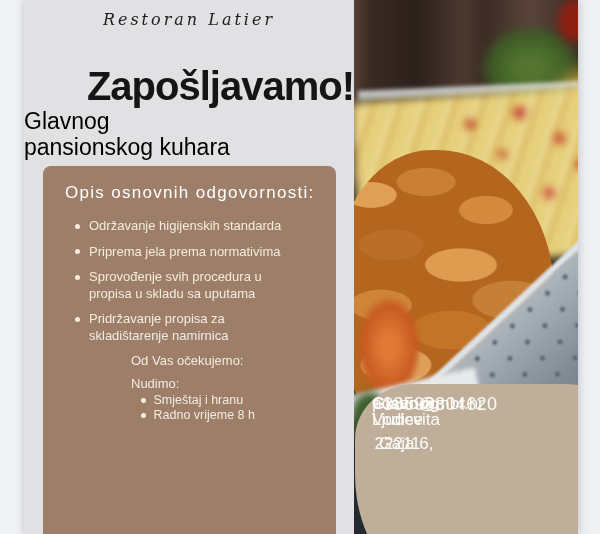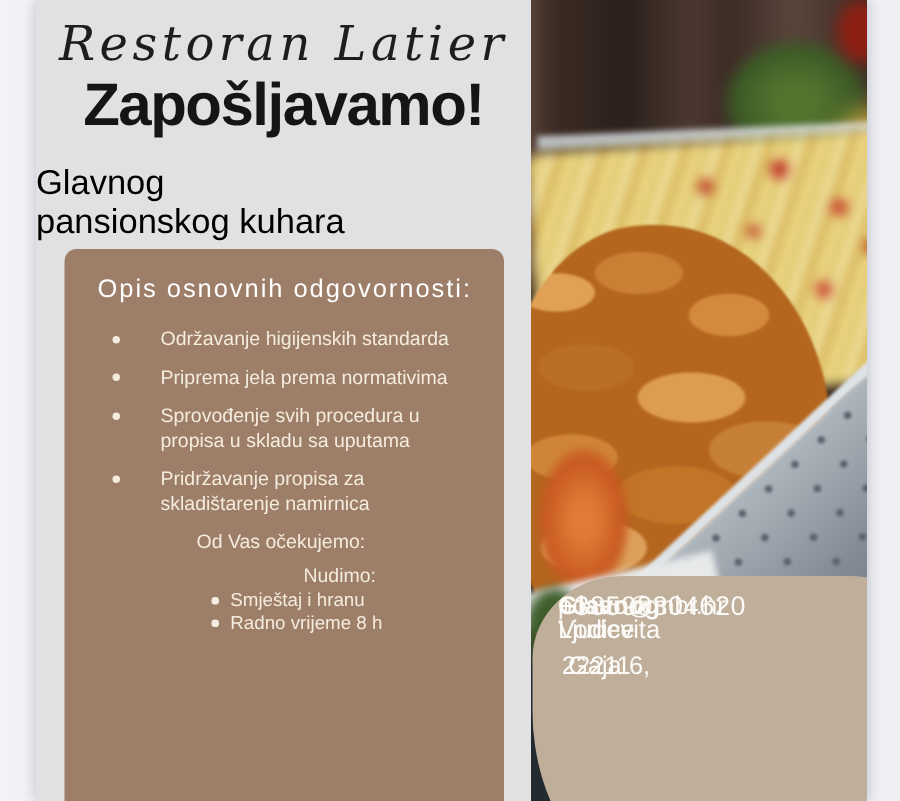--- a/index.html
+++ b/index.html
@@ -4,41 +4,41 @@
 <style>
   html,body{margin:0;padding:0;background:#f0f1f5;}
   .canvas{position:relative;width:600px;height:534px;overflow:hidden;
     background:linear-gradient(90deg,#f2f3f7 0,#eef0f4 100%);
     font-family:"Liberation Sans",sans-serif;}
   .flyer{position:absolute;left:24px;top:0;width:554px;height:534px;
     box-shadow:0 0 9px rgba(50,50,70,.28);}
   
   .panel{position:absolute;left:0;top:0;width:330px;height:534px;background:#e1e1e3;}
   .logo{position:absolute;top:10px;left:0;width:100%;text-align:center;
-    font-family:"DejaVu Serif",serif;font-style:italic;font-size:32px;
+    font-family:"DejaVu Serif",serif;font-style:italic;font-size:16px;
     letter-spacing:3px;color:#1d1d1f;}
-  .title{position:absolute;top:48px;left:0;width:100%;text-align:center;
+  .title{position:absolute;top:64px;left:0;width:100%;text-align:right;
     font-size:40px;font-weight:bold;letter-spacing:-1px;color:#151516;}
   .subtitle{position:absolute;top:108px;left:0;width:100%;text-align:left;
     font-size:23px;line-height:26px;color:#000000;}
   .box{position:absolute;left:19px;top:166px;width:293px;height:368px;
     box-sizing:border-box;background:#9d7e68;border-radius:8px 8px 0 0;
     padding:17px 14px 0 22px;color:#f4ecdf;}
   .box-heading{font-size:17px;letter-spacing:1.3px;color:#ffffff;font-weight:400;}
   .main-list{margin:15px 0 0 10px;padding:0;list-style:none;}
-  .main-list li{display:flex;gap:27px;margin-bottom:9px;font-size:13px;
+  .main-list li{display:flex;gap:9px;margin-bottom:9px;font-size:13px;
     line-height:16.5px;width:228px;}
   .dot{flex:0 0 auto;width:5px;height:5px;border-radius:50%;
     background:#f4ecdf;margin-top:5.5px;}
   .sub-block{margin:0 0 0 66px;}
   .sub-heading{font-size:13px;color:#f4ecdf;}
   .sub-list{margin:2px 0 0 10px;padding:0;list-style:none;}
   .sub-list li{display:flex;gap:8px;font-size:12.5px;line-height:15px;}
   .sub-list .dot{width:4.5px;height:4.5px;margin-top:5px;}
-  .offer{margin-top:8px;text-align:center;}
+  .offer{margin-top:8px;}
   
   .photo{position:absolute;left:330px;top:0;width:224px;height:534px;
     overflow:hidden;background:#36261f;}
   .photo div{position:absolute;}
   .wood{left:-10px;top:-10px;width:246px;height:195px;filter:blur(5px);
     background:linear-gradient(90deg,#6a5143 0%,#3a2a23 10%,#2c201b 30%,
       #4c3931 48%,#3b2b24 58%,#5a453c 75%,#46332b 90%,#3a2a23 100%);}
   .green-blob{left:128px;top:26px;width:98px;height:84px;border-radius:50%;
     filter:blur(4px);
     background:radial-gradient(#54752f 18%,#3c5b26 58%,rgba(60,91,38,0) 76%);}

